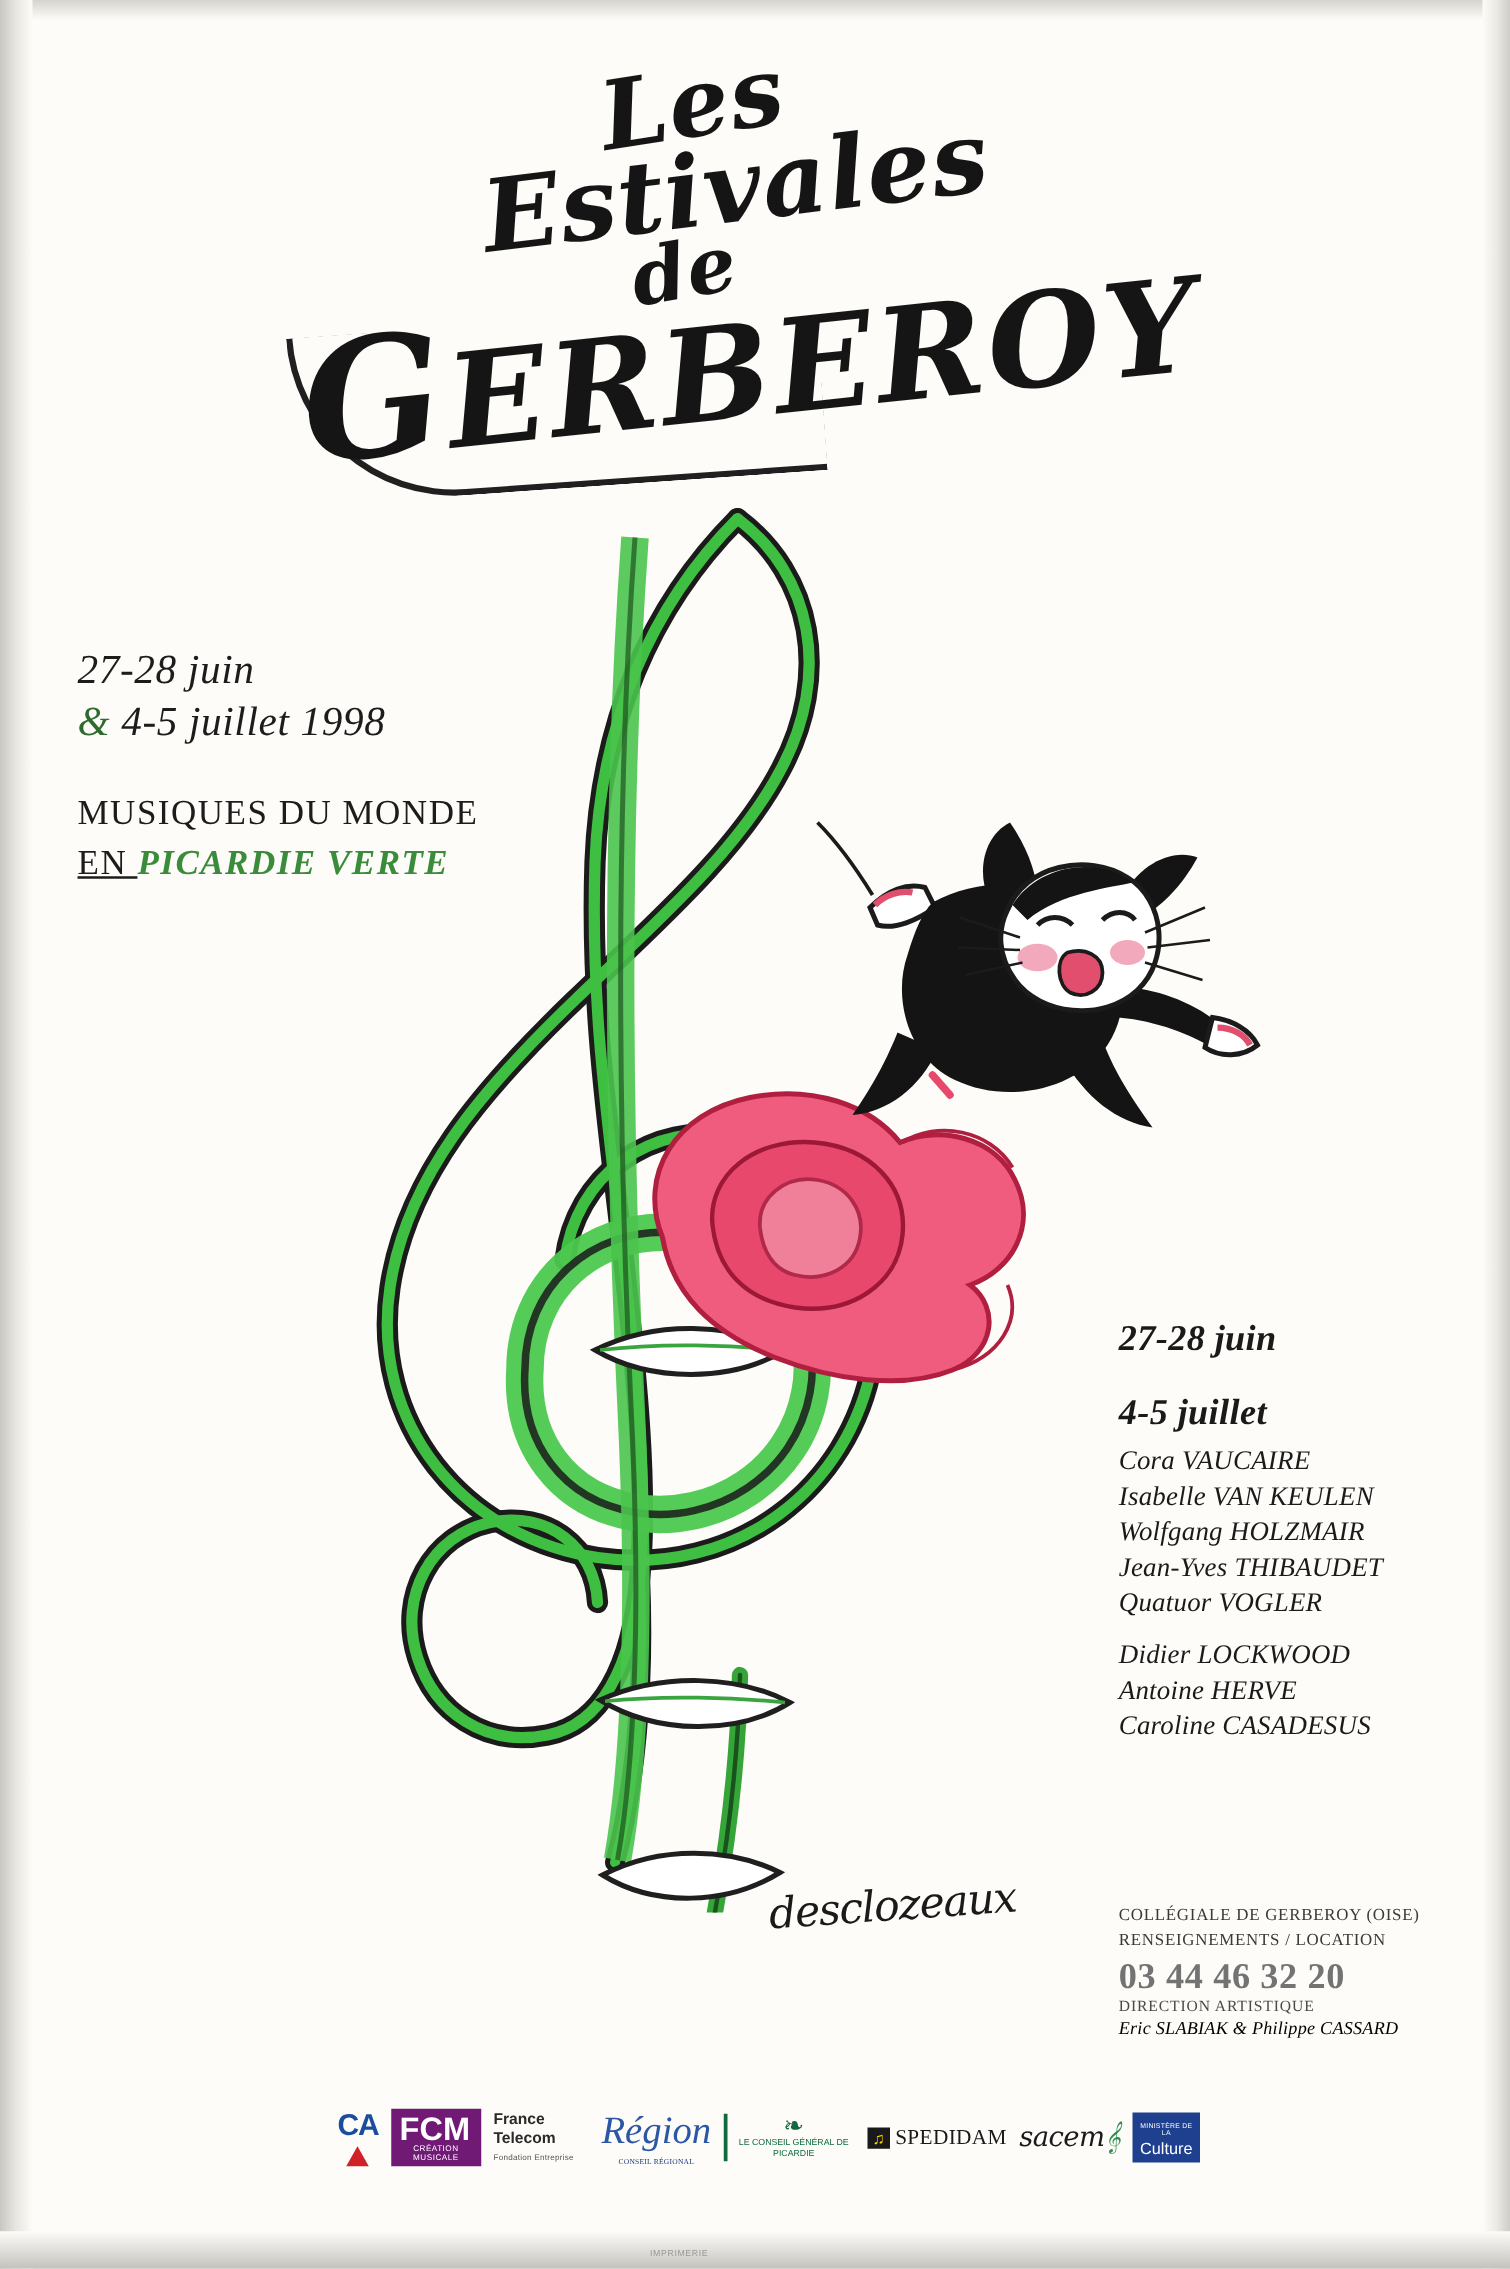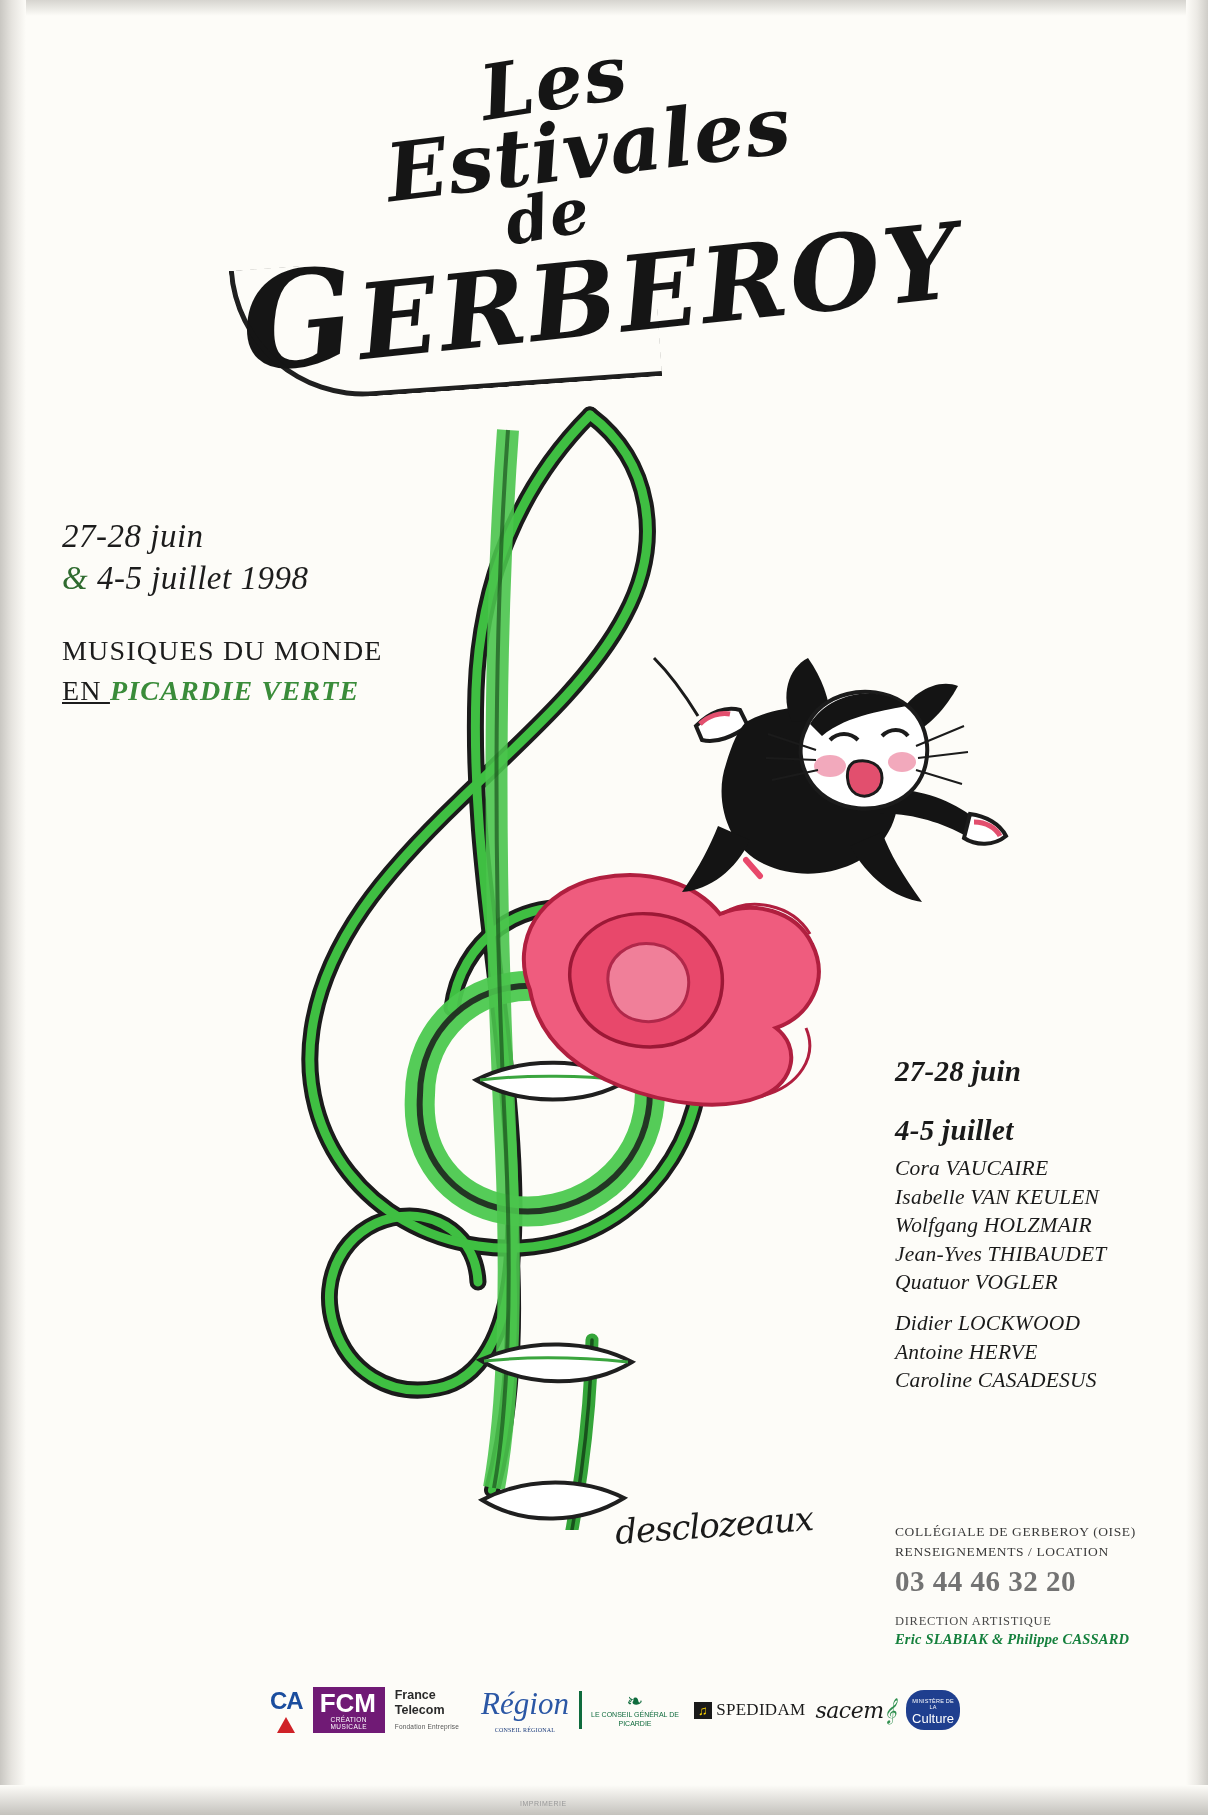--- a/index.html
+++ b/index.html
@@ -169,34 +169,32 @@
   }
   .phone {
     font-family: "Liberation Serif", serif;
     font-weight: bold;
     font-size: 29px;
     letter-spacing: .5px;
     margin-top: 4px;
     color: #737373;
   }
   .direction-label {
-    margin-top: 16px;
     font-family: "Liberation Serif", serif;
     font-size: 12.5px;
     letter-spacing: .7px;
     color: #4a4a4a;
   }
   .direction-names {
     font-family: "Liberation Serif", serif;
     font-style: italic;
     font-size: 14.5px;
     letter-spacing: .2px;
-    color: #15803d;
+    color: #000000;
     margin-top: 2px;
-    font-weight: bold;
   }
 
   
   .signature {
     position: absolute;
     left: 615px;
     top: 1505px;
     font-family: "DejaVu Serif", serif;
     font-style: italic;
     font-size: 34px;
@@ -264,21 +262,21 @@
     font-family: "Liberation Sans", sans-serif; font-weight: bold;
     padding: 2px 4px; line-height: 1;
   }
   .sp-sacem {
     color: #1a1a1a; font-family: "DejaVu Serif", serif;
     font-style: italic; font-size: 22px; letter-spacing: -.5px;
   }
   .sp-sacem .note { color: #2f8f4f; }
   .sp-culture {
     background: #1f3f8f; color: #fff; font-family: "Liberation Sans", sans-serif;
-    font-size: 13px; padding: 8px 6px 4px; text-align: center; line-height: 1.1; border-radius: 18px;
+    font-size: 13px; padding: 8px 6px 4px; text-align: center; line-height: 1.1;
   }
   .sp-culture .tiny { display: block; font-size: 5.5px; letter-spacing: .2px; margin-bottom: 2px; }
   .footer-micro {
     position: absolute;
     left: 520px; bottom: 8px;
     font-family: "Liberation Sans", sans-serif;
     font-size: 7px; color: #999; letter-spacing: .5px;
   }
 </style>
 </head>

